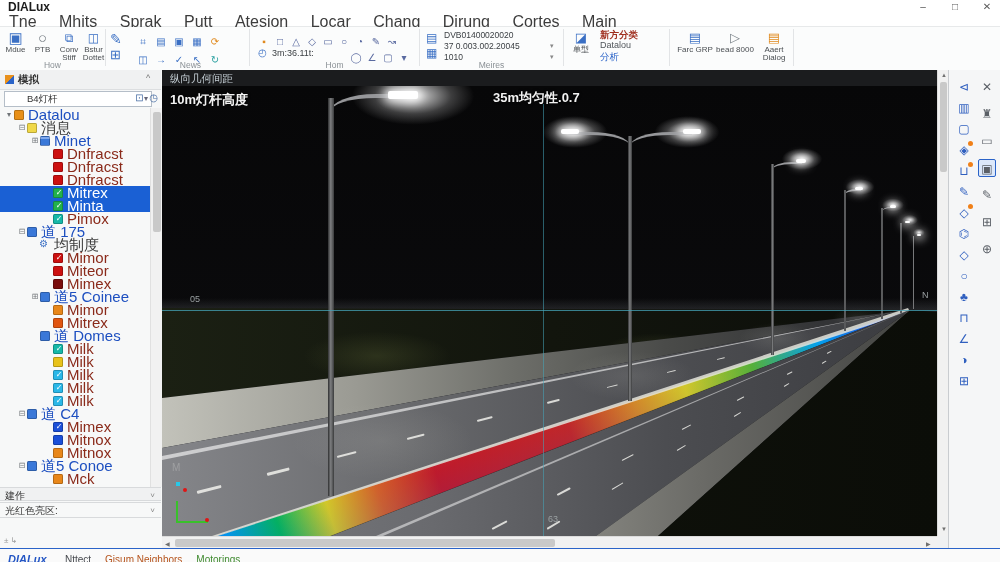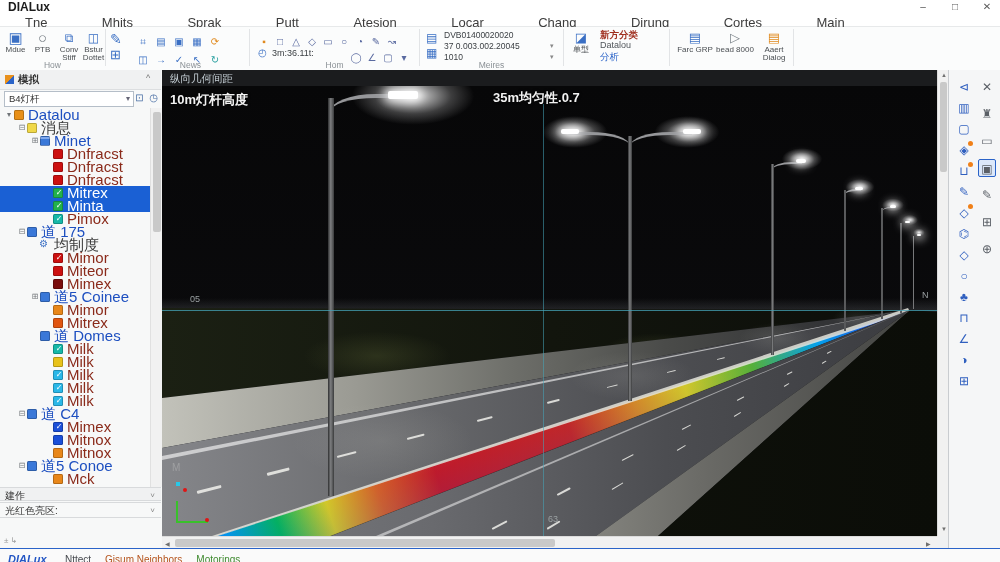--- a/index.html
+++ b/index.html
@@ -3,41 +3,41 @@
 <meta charset="utf-8">
 <style>
   html,body{margin:0;padding:0;width:1000px;height:562px;overflow:hidden;
     font-family:"Liberation Sans",sans-serif;background:#f0f1f2;position:relative}
   .abs{position:absolute}
   
   #titlebar{left:0;top:0;width:1000px;height:13px;background:#fff}
   #apptitle{left:8px;top:0;font-size:12px;font-weight:bold;color:#1c1c1c}
   .winctl{top:1px;width:22px;height:11px;text-align:center;font-size:10px;color:#5a5a5a;line-height:11px;cursor:default}
   #menubar{left:0;top:13px;width:1000px;height:13px;background:#fff;border-bottom:1px solid #e7e9ea;white-space:nowrap}
-  .mitem{display:inline-block;padding:0 25px;font-size:13px;color:#3c3c3c;line-height:13px}
+  .mitem{display:inline-block;padding:0 9px;font-size:16px;color:#3c3c3c;line-height:13px}
   
   #ribbon{left:0;top:27px;width:1000px;height:43px;background:#fbfcfc;border-bottom:1px solid #d5d8da}
   .rsep{top:2px;height:37px;width:1px;background:#e2e4e6}
   .rgl{font-size:8.5px;color:#8a9095;text-align:center;top:33px}
   .ribcell{text-align:center;font-size:8px;color:#4a4e52;line-height:8px}
   .ribcell .ric{font-size:15px;line-height:16px;color:#3a6fc4}
   .ric.gray{color:#7a8288}.ric.orange{color:#e08a1e}
   .mini{display:inline-block;width:18px;font-size:10px;color:#3a6fc4;text-align:center;line-height:12px}
   .mini.or{color:#e08a1e}.mini.tl{color:#2aa0a0}
   .shp{display:inline-block;width:16px;font-size:10px;color:#5a6aa0;text-align:center}
   .shp.or{color:#e08a1e}
   .g4line{font-size:8.5px;color:#3c4044;line-height:11px;white-space:nowrap}
   .g4car{color:#888;font-size:7px}
   
   #leftpanel{left:0;top:70px;width:162px;height:478px;background:#f7f8f8;border-right:1px solid #c9ccd0}
   #lp-head{left:0;top:0;width:161px;height:19px;background:#f0f1f2;border-bottom:1px solid #dcdee0}
   #lp-title{left:18px;top:3px;font-size:10.5px;color:#333;font-weight:bold}
   #lp-ico{left:5px;top:5px;width:9px;height:9px;background:linear-gradient(135deg,#e8901c 50%,#2a63c8 50%)}
   #lp-collapse{left:146px;top:3px;font-size:9px;color:#777}
-  #combo{left:4px;top:21px;width:124px;height:14px;background:#fff;border:1px solid #b5bec8;font-size:9.5px;color:#333;line-height:14px;padding-left:4px}
+  #combo{left:4px;top:21px;width:124px;height:14px;background:#fff;border:1px solid #b5bec8;font-size:9.5px;color:#333;line-height:14px;padding-left:22px}
   #combo .car{position:absolute;right:3px;top:0;color:#667;font-size:8px}
   .cico{top:21px;width:13px;height:14px;text-align:center;font-size:10px;color:#4a6fa5;line-height:14px}
   #tree{left:0;top:38px;width:150px;height:379px;overflow:hidden}
   .trow{height:13px;line-height:13px;white-space:nowrap;font-size:10px;display:flex;align-items:center}
   .trow.sel{background:#1a60d4}
   .trow.sel .tlab{color:#fff !important}
   .texp{display:inline-block;width:10px;font-size:8px;color:#707478;text-align:center;flex:none}
   .tico{display:inline-block;width:10px;height:10px;margin-right:4px;border-radius:1.5px;flex:none;position:relative;border:1px solid rgba(0,0,0,.22);box-sizing:border-box}
   .tck{position:absolute;left:0;top:-2px;width:10px;text-align:center;font-size:8px;color:#fff;line-height:12px}
   .tlab{font-size:15px}

